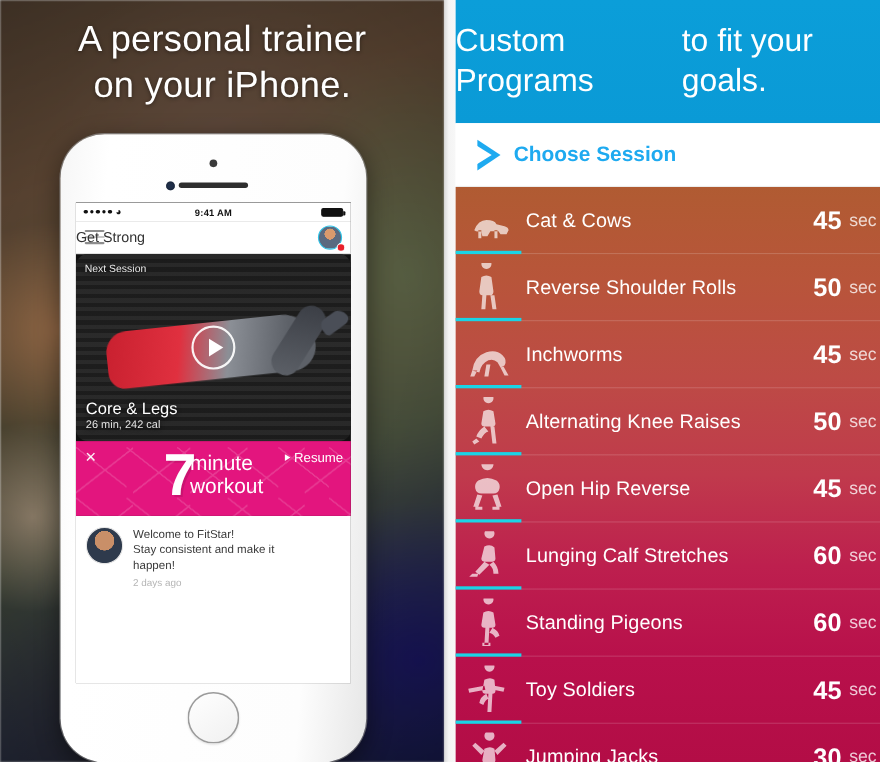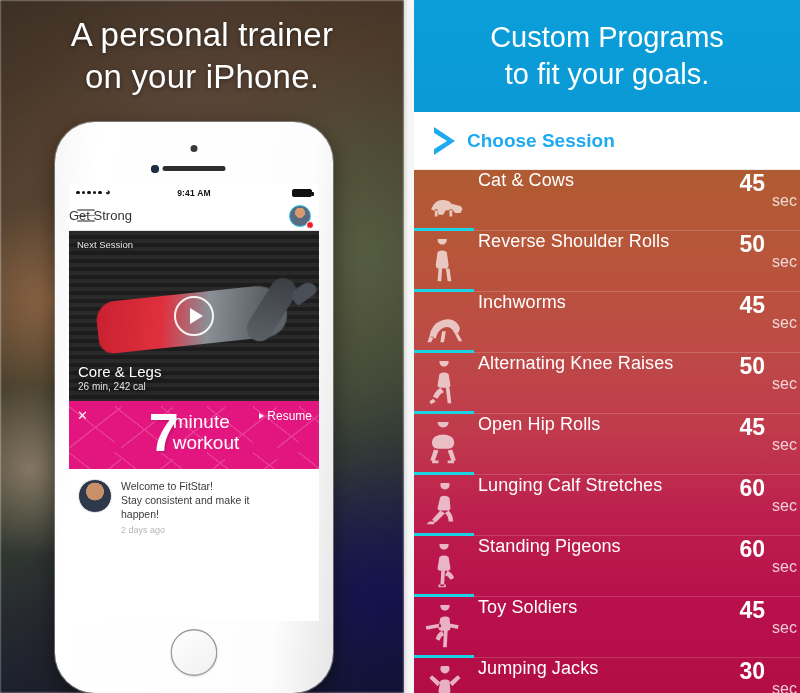--- a/index.html
+++ b/index.html
@@ -67,21 +67,21 @@
   .hamburger span { display:block; height:1.8px; background:#8d8d8d; border-radius:1px; }
   .nav-title { position:absolute; left:0; right:0; font-size:13px; color:#333; }
   .avatar-wrap { margin-left:auto; position:relative; width:22px; height:22px; }
   .avatar { width:22px; height:22px; border-radius:50%; border:1.6px solid #2ec4e8;
     background:radial-gradient(circle at 50% 34%, #d89a6d 0 30%, #5a6a80 31% 100%);
     overflow:hidden; }
   .avatar-badge { position:absolute; right:-3px; bottom:-2px; width:8px; height:8px;
     border-radius:50%; background:#e8202a; border:1.2px solid #fff; }
 
   .video-card { position:relative; height:170px; overflow:hidden;
-    background:linear-gradient(180deg,#1b1b1b 0%,#262626 45%,#1a1a1a 100%); }
+    background:linear-gradient(180deg,#1b1b1b 0%,#262626 45%,#1a1a1a 100%);border-radius:11px; }
   .shutter { position:absolute; inset:0;
     background:repeating-linear-gradient(180deg,#2b2b2b 0 4px,#1c1c1c 4px 8px); opacity:.85; }
   .athlete { position:absolute; left:28px; top:62px; width:190px; height:52px;
     background:linear-gradient(100deg,#c8202f 0%,#e0303f 35%,#8b8f96 58%,#5d6168 85%);
     border-radius:26px 40px 30px 20px; transform:rotate(-6deg); filter:blur(.4px); }
   .athlete-leg { position:absolute; left:140px; top:12px; width:70px; height:26px;
     background:linear-gradient(70deg,#5d6168,#3a3d44); border-radius:16px;
     transform:rotate(-52deg); }
   .athlete-shoe { position:absolute; left:196px; top:4px; width:26px; height:15px;
     background:#4a4e57; border-radius:8px 10px 6px 4px; transform:rotate(-30deg); }
@@ -117,38 +117,38 @@
   .feed-avatar { width:34px; height:34px; min-width:34px; border-radius:50%;
     background:radial-gradient(circle at 50% 36%, #c98f68 0 34%, #2e3a4c 35% 100%);
     border:1px solid #e4e4e4; }
   .feed-text { font-size:10.5px; line-height:14px; color:#3a3a3a; }
   .feed-time { font-size:9px; color:#b5b5b5; margin-top:4px; }
 
   
   .right-panel { position:absolute; left:414px; top:0; width:386px; height:693px;
     overflow:hidden; background:#fff; }
   .blue-head { height:112px; background:linear-gradient(180deg,#0b9ed9 0%,#0a9ad6 100%);
-    display:flex; flex-direction:column; align-items:center; justify-content:center;
+    display:flex; flex-direction:row; align-items:center; justify-content:center;
     color:#fff; }
   .blue-head div { font-size:29px; line-height:37px; font-weight:400; }
 
   .choose-row { height:58px; background:#fff; display:flex; align-items:center; padding-left:20px;
     gap:12px; border-bottom:1px solid #ececec; }
   .choose-tri { width:0; height:0; border-left:21px solid #1eaaf0;
     border-top:14px solid transparent; border-bottom:14px solid transparent;
     position:relative; }
   .choose-tri::after { content:""; position:absolute; left:-24px; top:-10px;
     width:0; height:0; border-left:16px solid #fff;
     border-top:10px solid transparent; border-bottom:10px solid transparent; }
   .choose-label { color:#1eaaf0; font-size:19px; font-weight:bold; }
 
   .ex-list { position:relative; height:523px;
     background:linear-gradient(180deg,#b05b32 0%,#b8553a 16%,#bd4b45 33%,#c03a4c 50%,
       #bd1f4e 66%,#b8104b 82%,#b30d46 100%); }
-  .ex-row { position:relative; height:61px; display:flex; }
+  .ex-row { position:relative; height:61px; display:flex; align-items:center; }
   .ex-row::after { content:""; position:absolute; left:60px; right:0; bottom:0; height:1px;
     background:rgba(255,255,255,.16); }
   .ex-row::before { content:""; position:absolute; left:0; bottom:0; width:60px; height:3px;
     background:#1ad4e6; }
   .ex-icon { width:60px; min-width:60px; height:61px; display:flex; align-items:center;
     justify-content:center; }
   .ex-icon svg { width:44px; height:46px; fill:rgba(255,255,255,.68); }
   .ex-name { flex:1; color:#fff; font-size:18px; padding-left:4px; letter-spacing:.1px; }
   .ex-dur { color:#fff; font-size:23px; font-weight:bold; padding-right:3px; }
   .ex-sec { color:rgba(255,255,255,.78); font-size:16px; width:32px; padding-bottom:3px;
@@ -304,21 +304,21 @@
           <div class="ex-name">Alternating Knee Raises</div>
           <div class="ex-dur">50</div>
           <div class="ex-sec">sec</div>
         </div>
         <div class="ex-row">
           <div class="ex-icon">
             <svg viewBox="0 0 48 50">
               <path d="M23 6 a6 6 0 1 1 .1 0z M14 16 q9-5 18 0 q4 3 3 8 q-1 5-6 5 h-12 q-5 0-6-5 q-1-5 3-8z M13 30 l-4 12 h5 l4-11z M33 30 l4 12 h-5 l-4-11z M11 42 h7 v3 h-7z M28 42 h7 v3 h-7z"></path>
             </svg>
           </div>
-          <div class="ex-name">Open Hip Rolls</div>
+          <div class="ex-name">Open Hip Reverse</div>
           <div class="ex-dur">45</div>
           <div class="ex-sec">sec</div>
         </div>
         <div class="ex-row">
           <div class="ex-icon">
             <svg viewBox="0 0 48 50">
               <path d="M25 7 a5 5 0 1 1 .1 0z M20 15 q6-3 10 1 l1 11 q0 3-3 3 h-8 q-3 0-3-3z M20 30 l-9 10 l4 3 l10-10z M29 30 q5 5 5 12 h-5 q0-6-4-9z M8 42 l-3 3 h8 l1-3z"></path>
             </svg>
           </div>
           <div class="ex-name">Lunging Calf Stretches</div>

